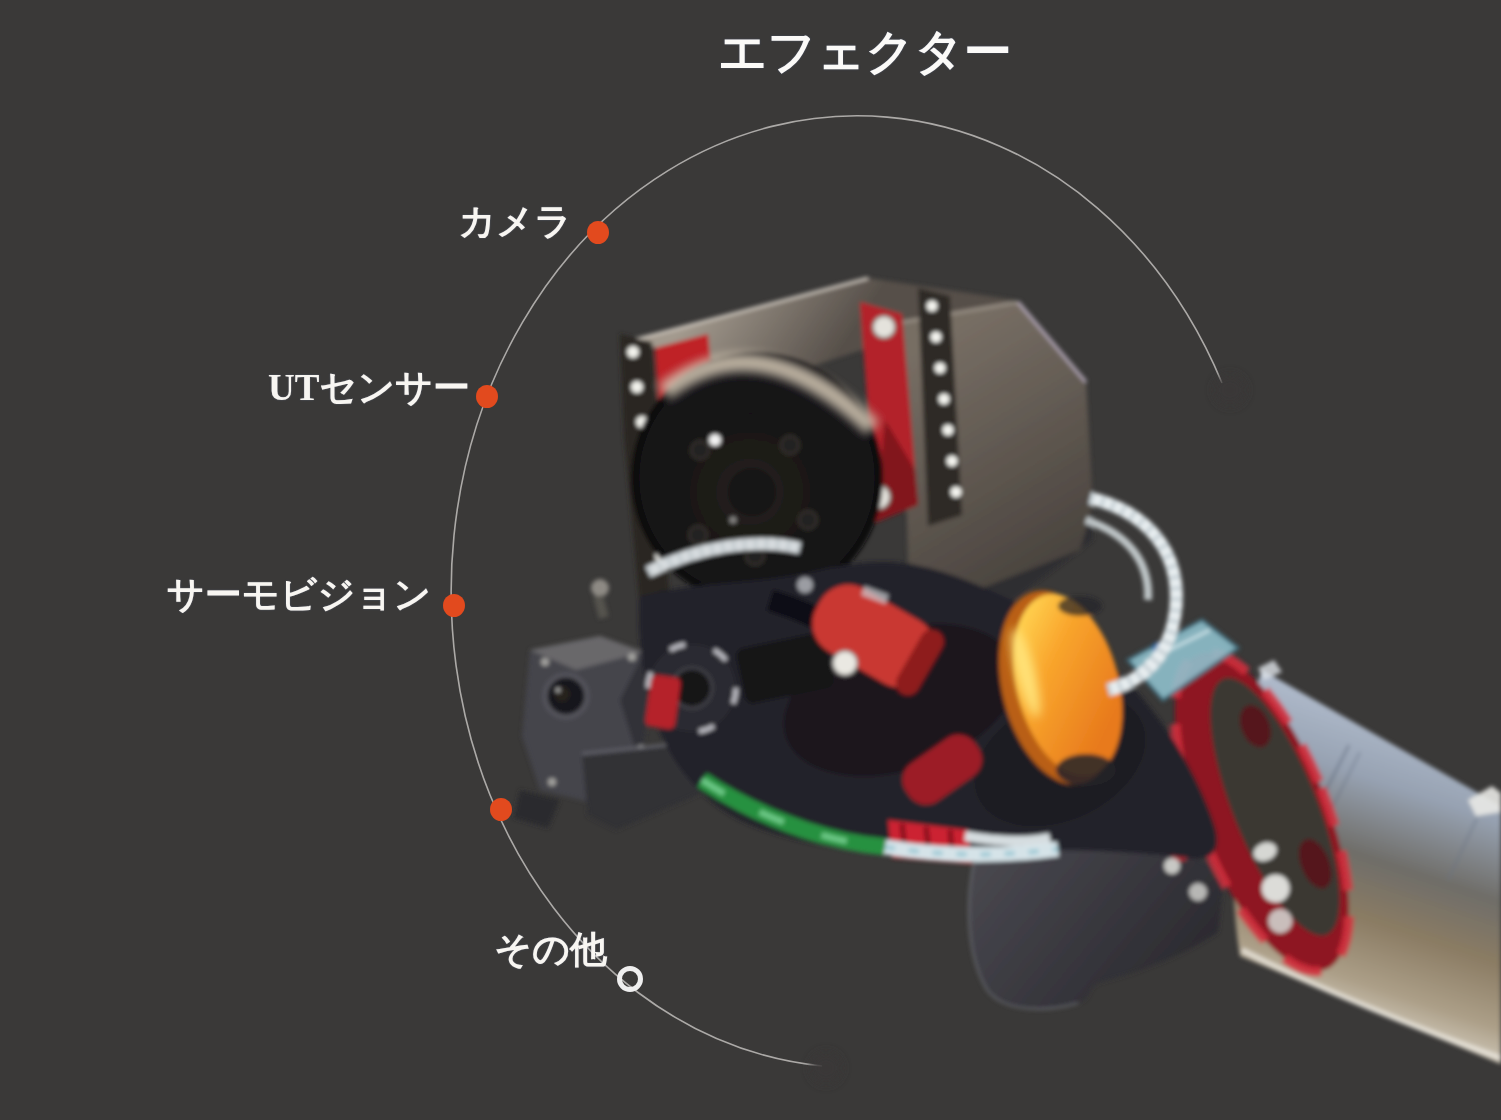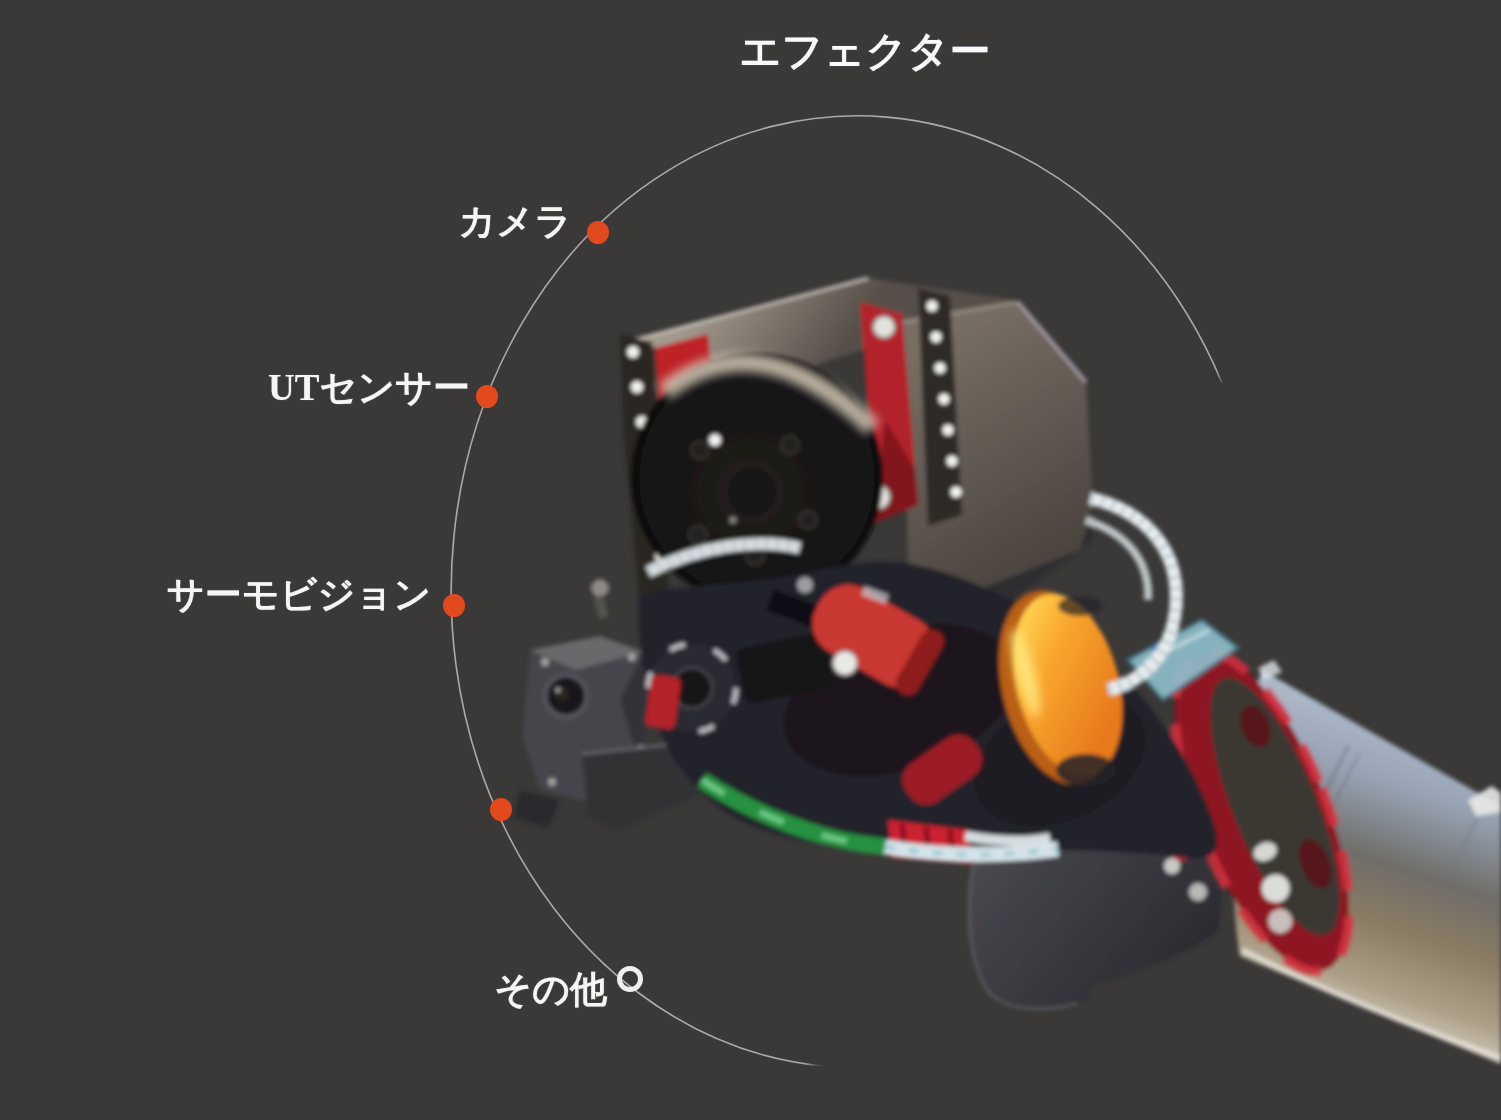--- a/index.html
+++ b/index.html
@@ -9,21 +9,21 @@
     font-family:"Liberation Serif","DejaVu Serif",serif;
   }
   .stage svg{position:absolute;inset:0;display:block;}
   .lbl{
     position:absolute;color:#f8f6f2;font-weight:700;font-size:37px;line-height:40px;
     white-space:nowrap;text-shadow:0 0 2px rgba(130,170,255,.25), 0 0 1px rgba(255,220,160,.25);
   }
   .lbl.right{text-align:center;}
   .title{
     position:absolute;left:700px;top:31px;width:330px;text-align:center;
-    color:#fbfaf8;font-weight:700;font-size:41px;line-height:41px;white-space:nowrap;
+    color:#fbfaf8;font-weight:700;font-size:48px;line-height:41px;white-space:nowrap;
     text-shadow:0 0 2px rgba(130,170,255,.25);
   }
   .marker{
     position:absolute;width:22px;height:23px;border-radius:50%;
     background:#e24a1e;
   }
   .marker.hollow{
     width:16px;height:16px;background:transparent;border:5px solid #efefef;
   }
 </style>
@@ -241,21 +241,21 @@
       <circle cx="1230" cy="390" r="16" fill="#3a3938" opacity=".9" filter="url(#blur5)"></circle>
       <circle cx="826" cy="1068" r="16" fill="#3a3938" opacity=".9" filter="url(#blur5)"></circle>
     </g>
   </svg>
 
   <div class="title">エフェクター</div>
 
   <div class="lbl right" style="right:929px;top:202px;">カメラ</div>
   <div class="lbl right" style="right:1031px;top:368px;">UTセンサー</div>
   <div class="lbl right" style="right:1070px;top:575px;">サーモビジョン</div>
-  <div class="lbl right" style="right:894px;top:970px;">その他</div>
+  <div class="lbl right" style="right:894px;top:930px;">その他</div>
 
   <div class="marker filled" style="left:587px;top:221px;"></div>
   <div class="marker filled" style="left:476px;top:385px;"></div>
   <div class="marker filled" style="left:443px;top:594px;"></div>
   <div class="marker filled" style="left:490px;top:798px;"></div>
   <div class="marker hollow" style="left:617px;top:966px;"></div>
 
 </div>
 
 </body></html>

